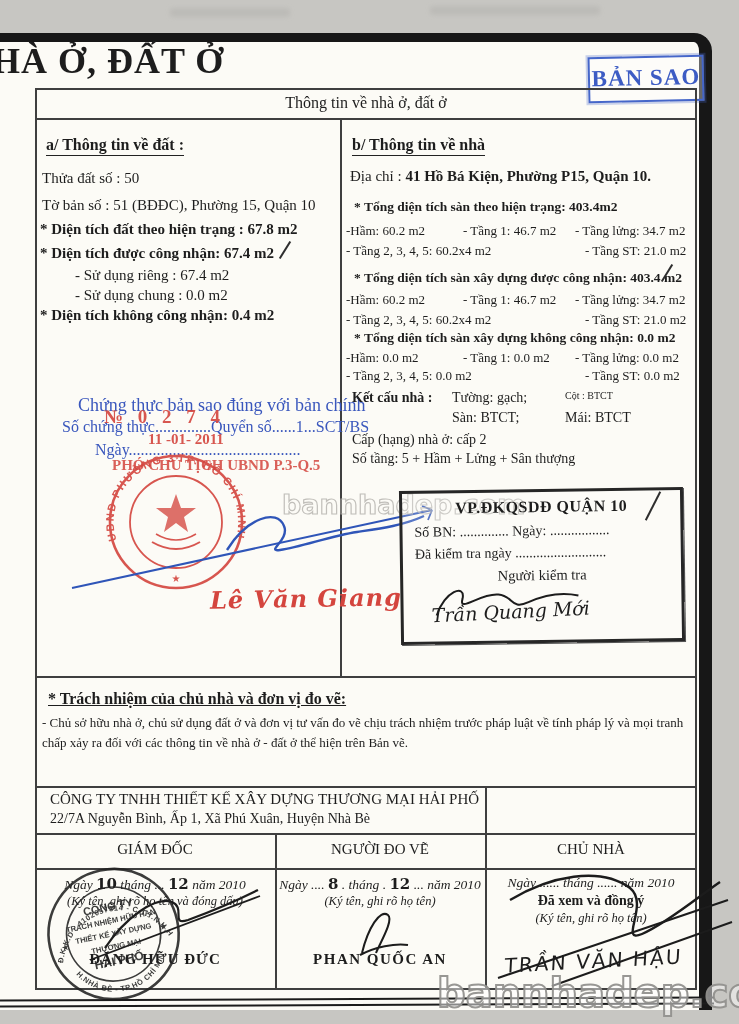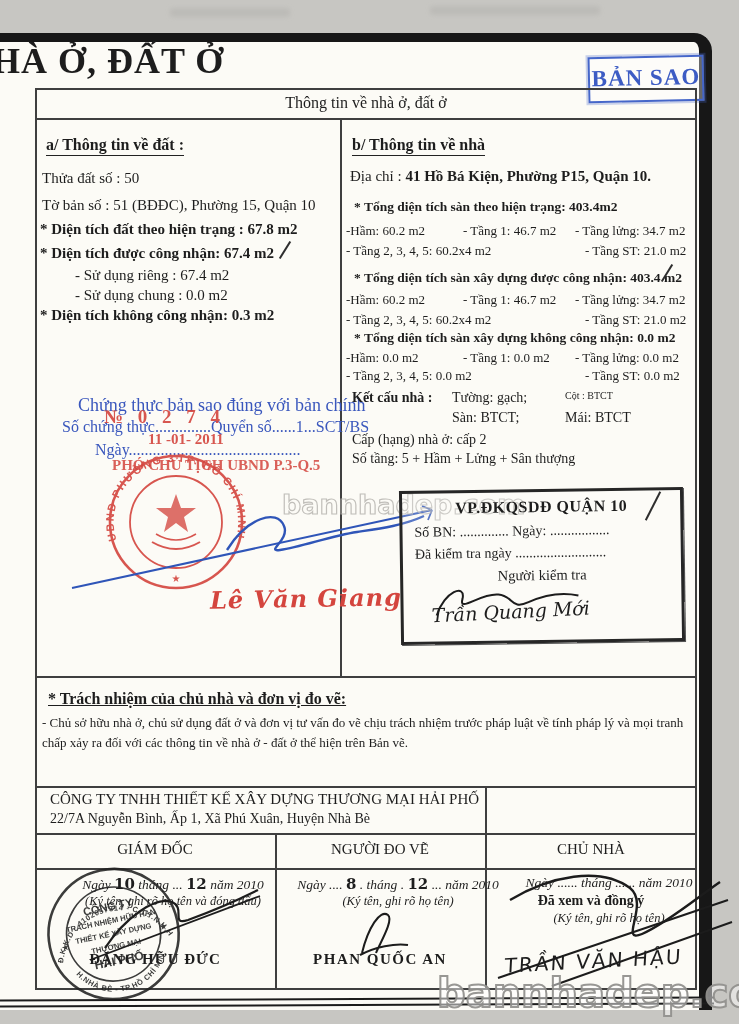--- a/index.html
+++ b/index.html
@@ -12,21 +12,21 @@
   .abs{position:absolute;}
   .doc-title{font-size:36px;font-weight:bold;letter-spacing:1px;white-space:nowrap;}
   .ban-sao{border:2.5px solid #4566c9;box-shadow:0 0 0 2px rgba(69,102,201,.28);
            color:#3d5cc4;font-weight:bold;font-size:23px;letter-spacing:1px;text-align:center;
            line-height:40px;transform:rotate(-1.2deg);background:rgba(255,255,255,.35);}
   .frame{border:2px solid #3f3f3f;box-sizing:border-box;}
   .hline{position:absolute;background:#3f3f3f;height:1.8px;}
   .vline{position:absolute;background:#3f3f3f;width:1.8px;}
   .t15{font-size:15px;white-space:nowrap;}
   .b{font-weight:bold;}
-  .it{font-style:italic;padding-left:18px;}
+  .it{font-style:italic;}
   .sec-head{font-size:16px;font-weight:bold;border-bottom:1.6px solid #222;padding-bottom:1px;white-space:nowrap;}
   .rrow{position:absolute;left:346px;width:351px;display:flex;font-size:13px;white-space:nowrap;}
   .rrow .c1{width:117px;} .rrow .c2{width:112px;} .rrow .c3{flex:1;}
   .rrow2{position:absolute;left:346px;width:351px;display:flex;font-size:13px;white-space:nowrap;}
   .rrow2 .c1{width:239px;} .rrow2 .c2{flex:1;}
   .blue{color:#3a57bd;}
   .red{color:#d4453e;}
   .slash{position:absolute;width:2.2px;background:#2e2e2e;}
   .vpbox{border:3px solid #262626;box-shadow:1px 1px 0 #555;transform:rotate(-0.8deg);background:rgba(255,255,255,.2);}
   .hand{font-family:"DejaVu Serif",serif;font-style:italic;}
@@ -66,21 +66,21 @@
   <div class="abs t15 center" style="left:35px;top:94px;width:662px;font-size:16px;">Thông tin về  nhà ở, đất ở</div>
 
   <div class="abs sec-head" style="left:46px;top:136px;">a/ Thông tin về đất :</div>
   <div class="abs t15" style="left:42px;top:170px;">Thửa đất số : 50</div>
   <div class="abs t15" style="left:42px;top:197px;">Tờ bản số : 51 (BĐĐC), Phường 15, Quận 10</div>
   <div class="abs t15 b" style="left:40px;top:221px;">* Diện tích đất theo hiện trạng :  67.8 m2</div>
   <div class="abs t15 b" style="left:40px;top:245px;">* Diện tích được công nhận: 67.4 m2</div>
   <div class="slash" style="left:284px;top:240px;height:20px;transform:rotate(32deg);"></div>
   <div class="abs t15" style="left:75px;top:267px;">- Sử dụng riêng :   67.4 m2</div>
   <div class="abs t15" style="left:75px;top:287px;">- Sử dụng chung :    0.0 m2</div>
-  <div class="abs t15 b" style="left:40px;top:307px;">* Diện tích không công nhận: 0.3 m2</div>
+  <div class="abs t15 b" style="left:40px;top:307px;">* Diện tích không công nhận: 0.4 m2</div>
 
   <div class="abs blue" style="left:78px;top:395px;font-size:18px;white-space:nowrap;">Chứng thực bản sao đúng với bản chính</div>
   <div class="abs blue" style="left:62px;top:418px;font-size:16px;white-space:nowrap;">Số chứng thực..............Quyển số......1...SCT/BS</div>
   <div class="abs red b" style="left:104px;top:406px;font-size:19px;letter-spacing:5px;opacity:.9;white-space:nowrap;">№ 0 2 7 4</div>
   <div class="abs blue" style="left:95px;top:441px;font-size:16px;white-space:nowrap;">Ngày...........................................</div>
   <div class="abs red b" style="left:148px;top:431px;font-size:15px;opacity:.9;white-space:nowrap;">11 -01- 2011</div>
   <div class="abs red b" style="left:112px;top:457px;font-size:15px;opacity:.85;white-space:nowrap;">PHÓ CHỦ TỊCH UBND P.3-Q.5</div>
 
   <div class="abs" style="left:104px;top:450px;opacity:.9;">
     <svg width="144" height="144" viewBox="0 0 144 144">

